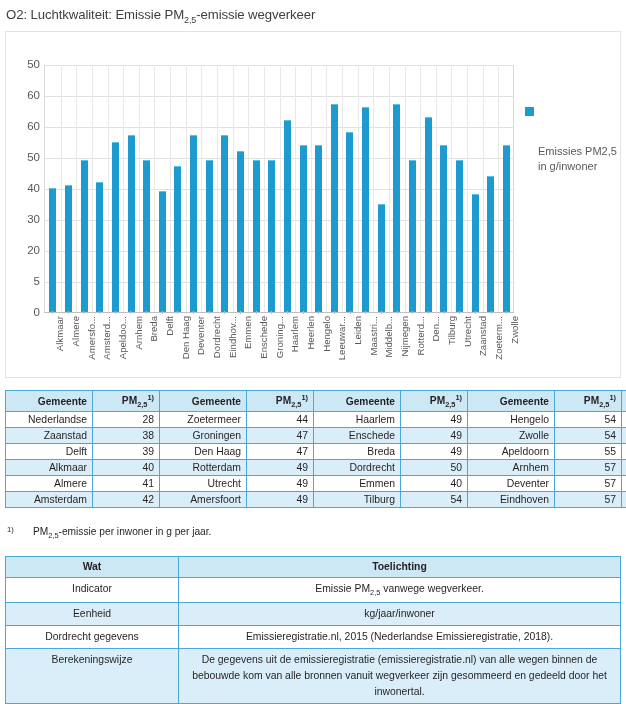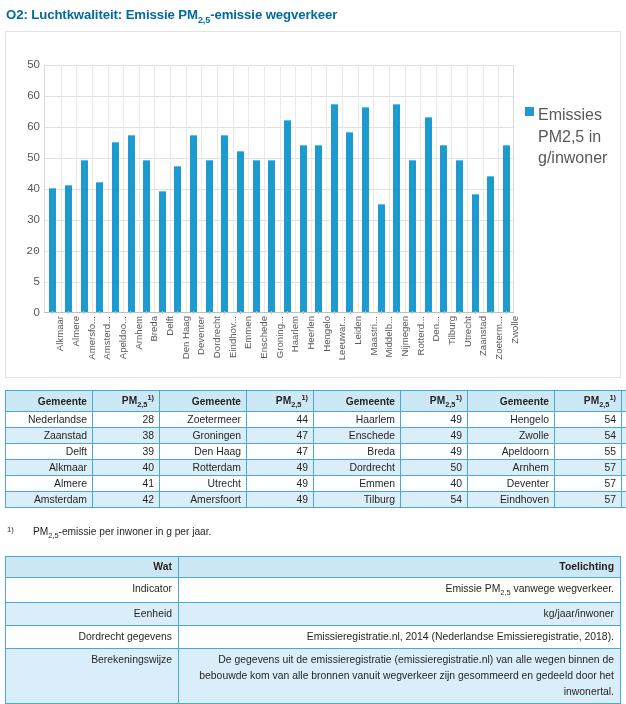--- a/index.html
+++ b/index.html
@@ -12,22 +12,22 @@
     height: 704px;
     font-family: "Liberation Sans", sans-serif;
     color: #231f20;
     overflow: hidden;
     position: relative;
   }
 
   
   .page-title {
     font-size: 13.2px;
-    font-weight: bold;
-    color: #0369a1;
+    font-weight: normal;
+    color: #404040;
     padding: 7px 10px 0 6px;
     letter-spacing: -0.1px;
     white-space: nowrap;
   }
   .page-title sub { font-size: 9px; }
 
   
   .chart-card {
     position: absolute;
     left: 5px;
@@ -166,23 +166,24 @@
     gap: 4px;
   }
   .legend-swatch {
     width: 9px;
     height: 9px;
     background: #1d9bd1;
     margin-top: 3px;
     flex: 0 0 auto;
   }
   .legend-text {
-    font-size: 16px;
+    font-size: 11px;
     color: #595959;
     line-height: 1.35;
+    margin-top: 40px;
   }
 
   
   .data-table {
     position: absolute;
     left: 5px;
     top: 390px;
     width: 616px;
     border-collapse: collapse;
     table-layout: fixed;
@@ -242,21 +243,21 @@
     table-layout: fixed;
     font-size: 10.4px;
   }
   .desc-table th, .desc-table td {
     border: 1px solid #4aa8d8;
     padding: 3px 6px;
     box-sizing: border-box;
     vertical-align: top;
     color: #231f20;
     font-weight: normal;
-    text-align: right;
+    text-align: center;
     line-height: 1.55;
   }
   .desc-table thead th {
     background: #cde8f5;
     font-weight: bold;
     height: 17px;
     padding-top: 2px;
     padding-bottom: 2px;
   }
   .desc-col-what { width: 173px; }
@@ -274,21 +275,21 @@
 <div class="chart-card">
   <div class="chart-inner">
 
     <div class="y-axis">
         <div class="y-tick" style="top: 0px;">50</div>
         <div class="y-tick" style="top: 31px;">60</div>
         <div class="y-tick" style="top: 62px;">60</div>
         <div class="y-tick" style="top: 93px;">50</div>
         <div class="y-tick" style="top: 124px;">40</div>
         <div class="y-tick" style="top: 155px;">30</div>
-        <div class="y-tick" style="top: 186px; font-family: Liberation Mono, monospace;">20</div>
+        <div class="y-tick" style="top: 186px;">20</div>
         <div class="y-tick" style="top: 217px;">5</div>
         <div class="y-tick" style="top: 248px;">0</div>
       </div>
 
     <div class="plot">
       <div class="plot-top-border"></div>
       <div class="plot-right-border"></div>
       <div class="grid-h">
           <div class="gridline" style="top: 0px;"></div>
           <div class="gridline" style="top: 31px;"></div>
@@ -655,21 +656,21 @@
       <tr>
         <td class="desc-col-what">Indicator</td>
         <td><span>Emissie PM</span><sub>2,5</sub><span> vanwege wegverkeer.</span></td>
       </tr>
       <tr>
         <td class="desc-col-what">Eenheid</td>
         <td><span>kg/jaar/inwoner</span></td>
       </tr>
       <tr>
         <td class="desc-col-what">Dordrecht gegevens</td>
-        <td><span>Emissieregistratie.nl, 2014 (Nederlandse Emissieregistratie, 2018).</span></td>
+        <td><span>Emissieregistratie.nl, 2015 (Nederlandse Emissieregistratie, 2018).</span></td>
       </tr>
       <tr>
         <td class="desc-col-what">Berekeningswijze</td>
         <td><span>De gegevens uit de emissieregistratie (emissieregistratie.nl) van alle wegen binnen de bebouwde kom van alle bronnen vanuit wegverkeer zijn gesommeerd en gedeeld door het inwonertal.</span></td>
       </tr>
       <tr>
         <td class="desc-col-what">Kanttekeningen</td>
         <td></td>
       </tr>
     </tbody>

